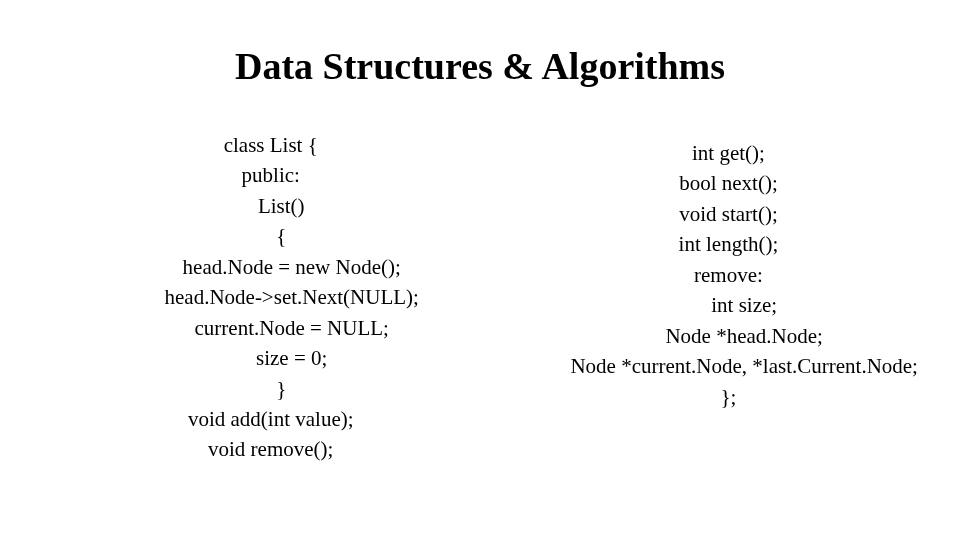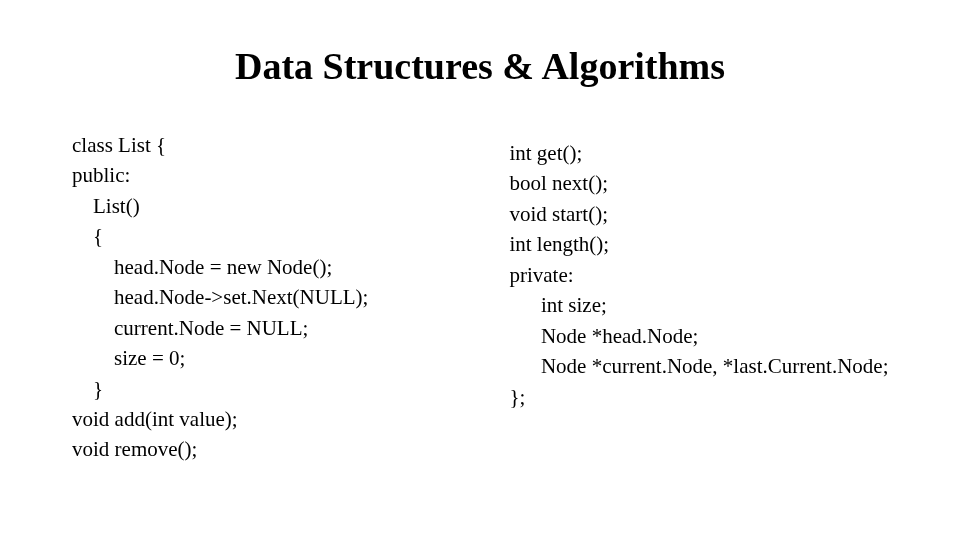--- a/index.html
+++ b/index.html
@@ -23,22 +23,23 @@
     .title {
       font-size: 38px;
       font-weight: bold;
       text-align: center;
       margin-bottom: 42px;
       margin-top: 4px;
     }
     .columns {
       display: flex;
       flex-direction: row;
-      gap: 40px;
+      gap: 52px;
       padding-left: 12px;
+      text-align: center;
     }
     .col {
       flex: 1;
       font-size: 21px;
       line-height: 1.45;
       white-space: pre;
     }
     .col-left {
       flex: 0 0 48%;
     }
@@ -61,19 +62,19 @@
         head.Node-&gt;set.Next(NULL);
         current.Node = NULL;
         size = 0;
     }
 void add(int value);
 void remove();</div>
     <div class="col col-right">int get();
 bool next();
 void start();
 int length();
-private:
+remove:
       int size;
       Node *head.Node;
       Node *current.Node, *last.Current.Node;
 };</div>
   </div>
 </div>
 
 </body></html>

